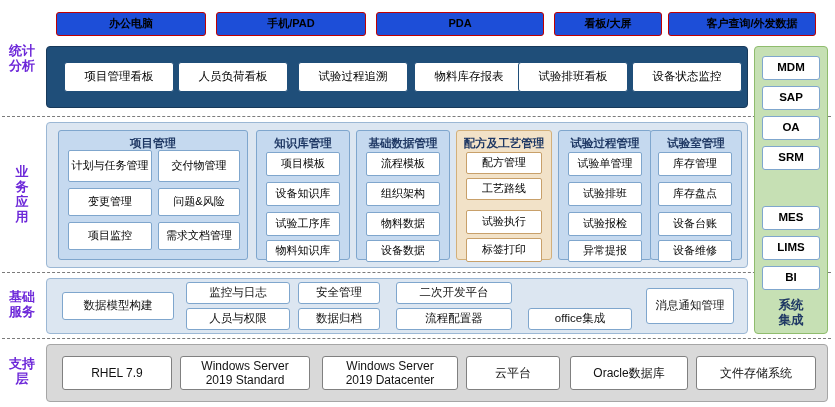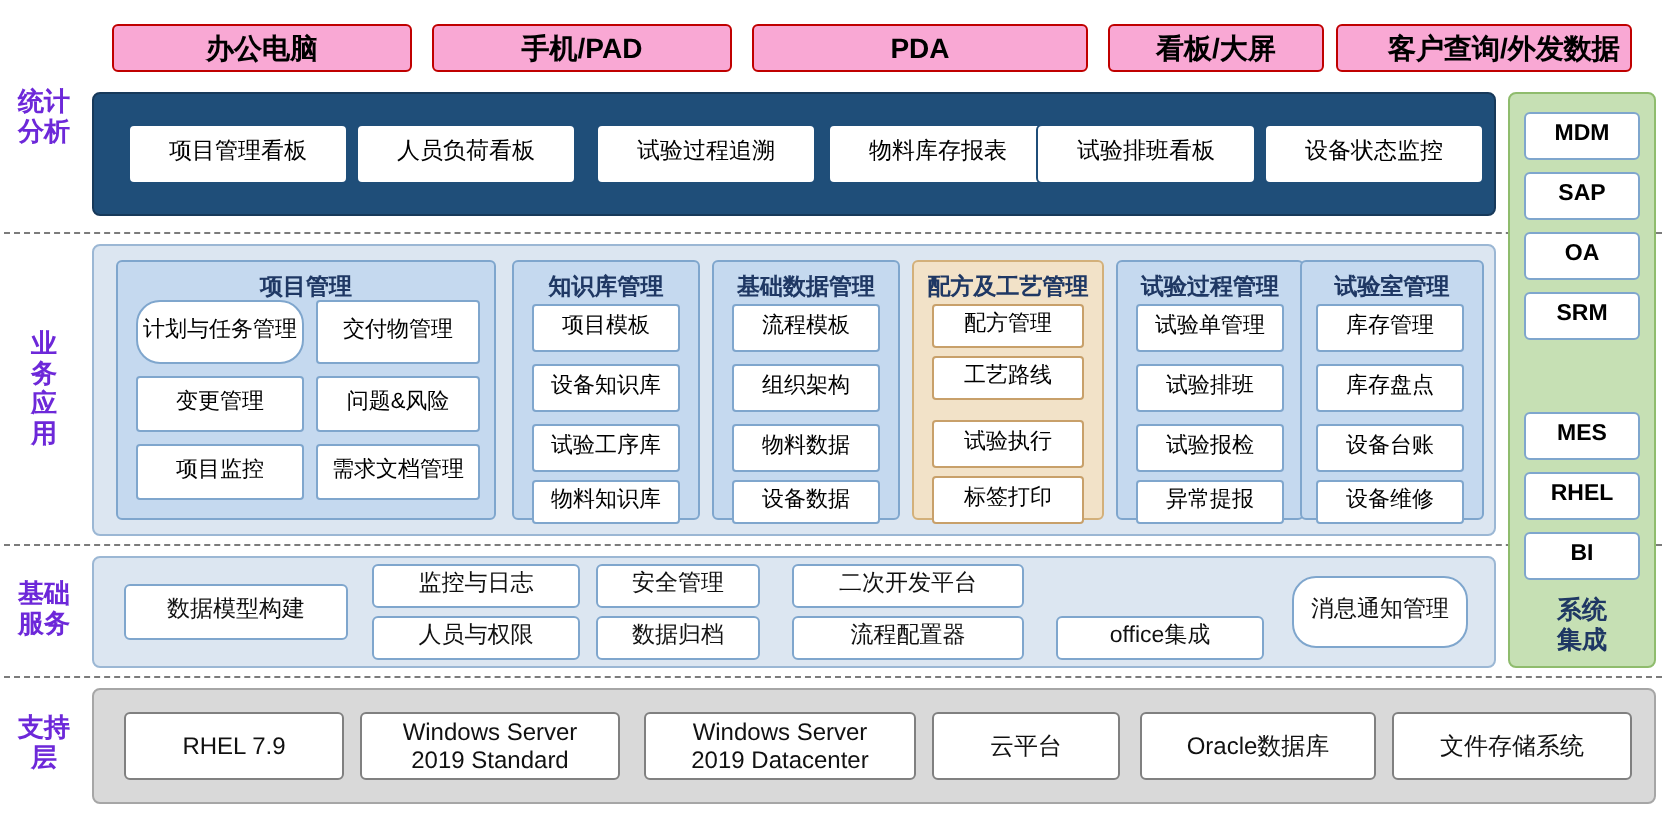--- a/index.html
+++ b/index.html
@@ -26,22 +26,22 @@
 
   
   .box{
     position:absolute;box-sizing:border-box;
     display:flex;align-items:center;justify-content:center;
     text-align:center;line-height:1.2;
   }
 
   
   .topbar{
-    background:#f9a8d4;border:1px solid #c00000;border-radius:3px;
-    color:#000;font-weight:bold;font-size:14px;
+    background:#1d4ed8;border:1px solid #c00000;border-radius:3px;
+    color:#000;font-weight:bold;font-size:11px;
   }
 
   
   .panel-stat{
     background:#1f4e79;border:1px solid #17395a;border-radius:4px;
   }
   .stat-item{
     background:#ffffff;border:1px solid #1f4e79;border-radius:3px;
     color:#000;font-size:11.5px;
   }
@@ -86,21 +86,21 @@
   .panel-right{
     background:#c6e0b4;border:1px solid #8fbc6d;border-radius:4px;
   }
   .right-cell{
     background:#ffffff;border:1px solid #7fa6cd;border-radius:3px;
     font-size:11.5px;font-weight:bold;color:#000;
   }
   .right-label{
     color:#1f3864;font-weight:bold;font-size:12.5px;line-height:1.2;
   }
-  .two-line{flex-direction:column;border-radius:12px;}
+  .two-line{flex-direction:column;}
 </style>
 </head>
 <body>
 
 <div class="canvas">
 
   <div class="rail" style="top:6px;height:106px;">
     <span style="white-space:pre-line;">统计
 分析</span>
   </div>
@@ -328,21 +328,21 @@
   <div class="box right-cell" style="left:762px;top:116px;width:58px;height:24px;">
     <span>OA</span>
   </div>
   <div class="box right-cell" style="left:762px;top:146px;width:58px;height:24px;">
     <span>SRM</span>
   </div>
   <div class="box right-cell" style="left:762px;top:206px;width:58px;height:24px;">
     <span>MES</span>
   </div>
   <div class="box right-cell" style="left:762px;top:236px;width:58px;height:24px;">
-    <span>RHEL</span>
+    <span>LIMS</span>
   </div>
   <div class="box right-cell" style="left:762px;top:266px;width:58px;height:24px;">
     <span>BI</span>
   </div>
   <div class="box right-label" style="left:756px;top:296px;width:70px;height:34px;">
     <span style="white-space:pre-line;text-align:left;">系统
 集成</span>
   </div>
 
 </div>

